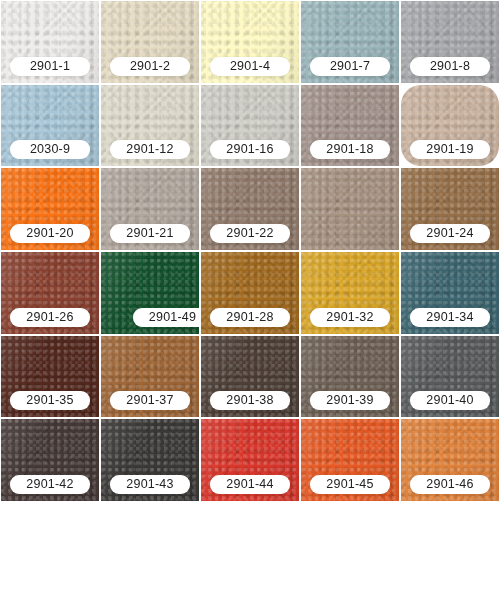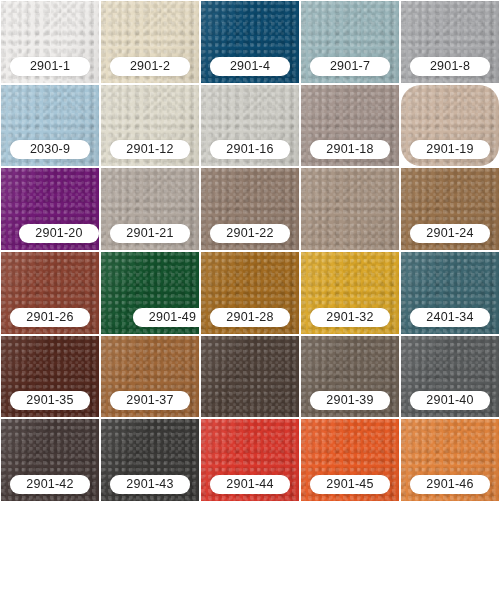--- a/index.html
+++ b/index.html
@@ -74,21 +74,21 @@
     <div class="swatch" style="background: rgb(238, 236, 234);">
       <div class="grain"></div>
       <div class="sheen"></div>
       <div class="label-pill">2901-1</div>
     </div>
     <div class="swatch" style="background: rgb(229, 219, 195);">
       <div class="grain"></div>
       <div class="sheen"></div>
       <div class="label-pill">2901-2</div>
     </div>
-    <div class="swatch" style="background: #0c4a6e; justify-content: center;">
+    <div class="swatch" style="background: #fef9c3; justify-content: center;">
       <div class="grain"></div>
       <div class="sheen"></div>
       <div class="label-pill">2901-4</div>
     </div>
     <div class="swatch" style="background: rgb(154, 182, 187);">
       <div class="grain"></div>
       <div class="sheen"></div>
       <div class="label-pill">2901-7</div>
     </div>
     <div class="swatch" style="background: rgb(168, 169, 172);">
@@ -114,21 +114,21 @@
     <div class="swatch" style="background: rgb(163, 147, 140);">
       <div class="grain"></div>
       <div class="sheen"></div>
       <div class="label-pill">2901-18</div>
     </div>
     <div class="swatch" style="background: rgb(203, 180, 161); border-radius: 20px;">
       <div class="grain"></div>
       <div class="sheen"></div>
       <div class="label-pill">2901-19</div>
     </div>
-    <div class="swatch" style="background: #701a75; justify-content: flex-end;">
+    <div class="swatch" style="background: #f97316;">
       <div class="grain"></div>
       <div class="sheen"></div>
       <div class="label-pill">2901-20</div>
     </div>
     <div class="swatch" style="background: rgb(177, 167, 158);">
       <div class="grain"></div>
       <div class="sheen"></div>
       <div class="label-pill">2901-21</div>
     </div>
     <div class="swatch" style="background: rgb(145, 123, 108);">
@@ -161,35 +161,36 @@
       <div class="label-pill">2901-28</div>
     </div>
     <div class="swatch" style="background: rgb(217, 166, 41);">
       <div class="grain"></div>
       <div class="sheen"></div>
       <div class="label-pill">2901-32</div>
     </div>
     <div class="swatch" style="background: rgb(61, 102, 112);">
       <div class="grain"></div>
       <div class="sheen"></div>
-      <div class="label-pill">2401-34</div>
+      <div class="label-pill">2901-34</div>
     </div>
     <div class="swatch" style="background: rgb(84, 41, 31);">
       <div class="grain"></div>
       <div class="sheen"></div>
       <div class="label-pill">2901-35</div>
     </div>
     <div class="swatch" style="background: rgb(158, 102, 55);">
       <div class="grain"></div>
       <div class="sheen"></div>
       <div class="label-pill">2901-37</div>
     </div>
     <div class="swatch" style="background: rgb(78, 64, 56);">
       <div class="grain"></div>
       <div class="sheen"></div>
+      <div class="label-pill">2901-38</div>
     </div>
     <div class="swatch" style="background: rgb(110, 97, 85);">
       <div class="grain"></div>
       <div class="sheen"></div>
       <div class="label-pill">2901-39</div>
     </div>
     <div class="swatch" style="background: rgb(88, 91, 92);">
       <div class="grain"></div>
       <div class="sheen"></div>
       <div class="label-pill">2901-40</div>

